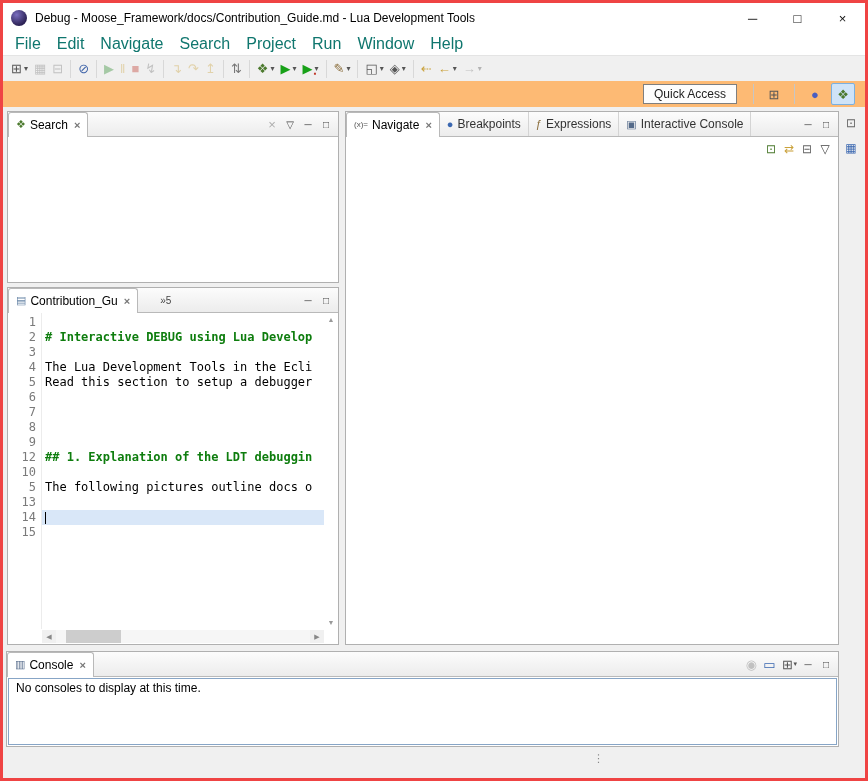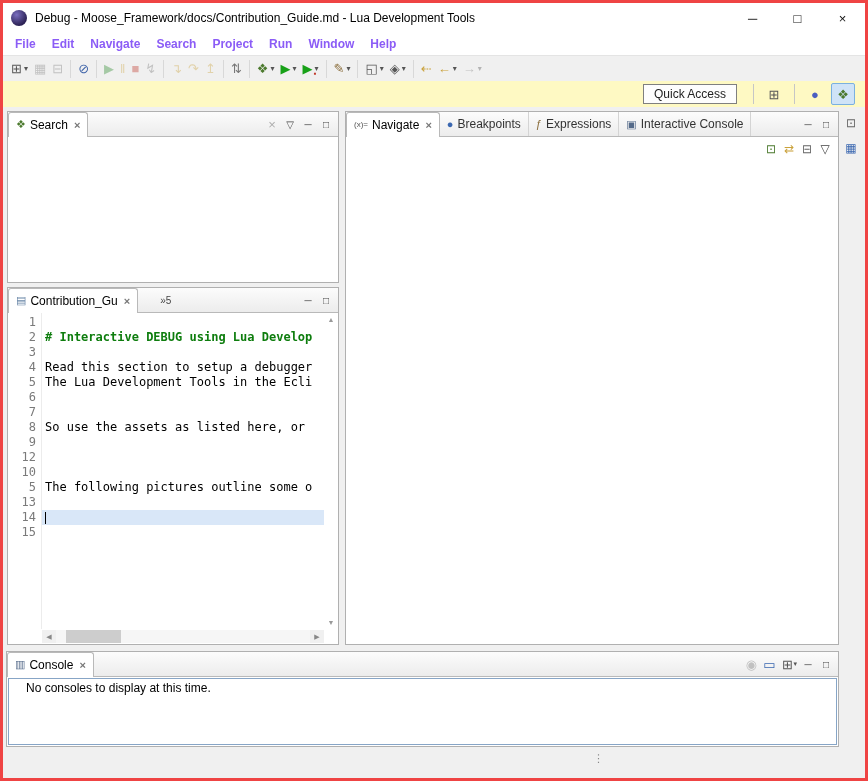--- a/index.html
+++ b/index.html
@@ -13,33 +13,33 @@
   .titlebar { height: 30px; display: flex; align-items: center; background: #ffffff; padding-left: 8px; }
   .app-icon { width: 16px; height: 16px; border-radius: 50%; flex: none;
               background: radial-gradient(circle at 35% 30%, #7a6fc0, #2c2255 70%); }
   .title { font-size: 12px; color: #000; margin-left: 8px; flex: 1; white-space: nowrap; overflow: hidden; }
   .wcontrols { display: flex; height: 30px; }
   .wbtn { width: 45px; height: 30px; display: flex; align-items: center; justify-content: center;
           font-size: 13px; color: #111; }
 
   
   .menubar { height: 22px; background: #ffffff; display: flex; align-items: center; padding-left: 4px; }
-  .menu-item { font-size: 12px; color: #8b5cf6; padding: 3px 8px; font-weight: bold; }
+  .menu-item { font-size: 16px; color: #0f766e; padding: 3px 8px; }
 
   
   .toolbar { height: 26px; background: #f0f0f0; display: flex; align-items: center;
              padding-left: 5px; border-top: 1px solid #e4e4e4; }
   .tbtn { height: 22px; display: flex; align-items: center; padding: 0 2px; margin: 0 1px; }
   .tbtn .g { font-size: 13px; line-height: 1; position: relative; }
   .tbtn .dd { font-size: 8px; color: #555; margin-left: 2px; }
   .tbtn.dis { opacity: .38; }
   .ov { position: absolute; right: -4px; bottom: -3px; font-size: 8px; }
   .tsep { width: 1px; height: 18px; background: #d8d8d8; margin: 0 4px; flex: none; }
 
-  .toolbar2 { height: 26px; background: #fef9c3; display: flex; align-items: center;
+  .toolbar2 { height: 26px; background: #fdba74; display: flex; align-items: center;
               justify-content: flex-end; padding-right: 8px; }
   .qa { border: 1px solid #7f7f7f; background: #fdfdfd; font-size: 12px; color: #222;
         padding: 2px 10px; margin-right: 10px; }
   .psep { width: 1px; height: 20px; background: #c6c6c6; margin: 0 6px; }
   .pbtn { width: 24px; height: 22px; display: flex; align-items: center; justify-content: center;
           font-size: 13px; margin: 0 2px; }
   .pbtn.active { background: #cfe3f7; border: 1px solid #7ab0e0; border-radius: 2px; }
 
   
   .workbench { position: absolute; left: 0; top: 104px; right: 0; bottom: 0; background: #f0f0f0; }
@@ -93,21 +93,21 @@
              justify-content: space-between; align-items: center; color: #999;
              font-size: 7px; padding: 3px 0; }
   .hscroll { height: 15px; flex: none; display: flex; align-items: center;
              padding-left: 34px; padding-right: 14px; background: #fff; }
   .hs-arrow { width: 14px; height: 13px; flex: none; display: flex; align-items: center;
               justify-content: center; font-size: 7px; color: #888; background: #f0f0f0; }
   .hs-track { flex: 1; position: relative; height: 13px; background: #f6f6f6; }
   .hs-thumb { position: absolute; left: 10px; top: 0; width: 55px; height: 13px; background: #cdcdcd; }
 
   
-  .console-content { flex: 1; margin: 1px; border: 1px solid #87a5c6; padding: 2px 17px;
+  .console-content { flex: 1; margin: 1px; border: 1px solid #87a5c6; padding: 2px 7px;
                      font-size: 12px; color: #000; overflow: hidden; background: #fff; }
 
   
   .trimbar { position: absolute; right: 0; top: 0; width: 28px; height: 640px;
              display: flex; flex-direction: column; align-items: center; padding-top: 6px; }
   .trim-btn { width: 20px; height: 20px; display: flex; align-items: center; justify-content: center;
               font-size: 12px; margin-bottom: 5px; }
   .sash { position: absolute; top: 646px; left: 590px; color: #888; font-size: 11px;
           line-height: 1; letter-spacing: 0; }
 </style>
@@ -287,31 +287,31 @@
             <div>10</div>
             <div>5</div>
             <div>13</div>
             <div>14</div>
             <div>15</div>
           </div>
           <div class="code-area">
             <div class="cline"><span class="ltext md-p"></span></div>
             <div class="cline"><span class="ltext md-h1"># Interactive DEBUG using Lua Develop</span></div>
             <div class="cline"><span class="ltext md-p"></span></div>
+            <div class="cline"><span class="ltext md-p">The Lua Development Tools in the Ecli</span></div>
             <div class="cline"><span class="ltext md-p">Read this section to setup a debugger</span></div>
-            <div class="cline"><span class="ltext md-p">The Lua Development Tools in the Ecli</span></div>
             <div class="cline"><span class="ltext md-p"></span></div>
             <div class="cline">
               
             </div>
-            <div class="cline"><span class="ltext md-p">So use the assets as listed here, or </span></div>
-            <div class="cline"><span class="ltext md-p"></span></div>
-            <div class="cline"><span class="ltext md-p"></span></div>
-            <div class="cline"><span class="ltext md-p"></span></div>
-            <div class="cline"><span class="ltext md-p">The following pictures outline some o</span></div>
+            <div class="cline"><span class="ltext md-p"></span></div>
+            <div class="cline"><span class="ltext md-p"></span></div>
+            <div class="cline"><span class="ltext md-h1">## 1. Explanation of the LDT debuggin</span></div>
+            <div class="cline"><span class="ltext md-p"></span></div>
+            <div class="cline"><span class="ltext md-p">The following pictures outline docs o</span></div>
             <div class="cline"><span class="ltext md-p"></span></div>
             <div class="cline cur"><span class="caret"></span><span class="ltext md-p"></span></div>
           </div>
           <div class="vscroll">
             <span>▲</span>
             <span>▼</span>
           </div>
         </div>
         <div class="hscroll">
           <span class="hs-arrow">◀</span>

